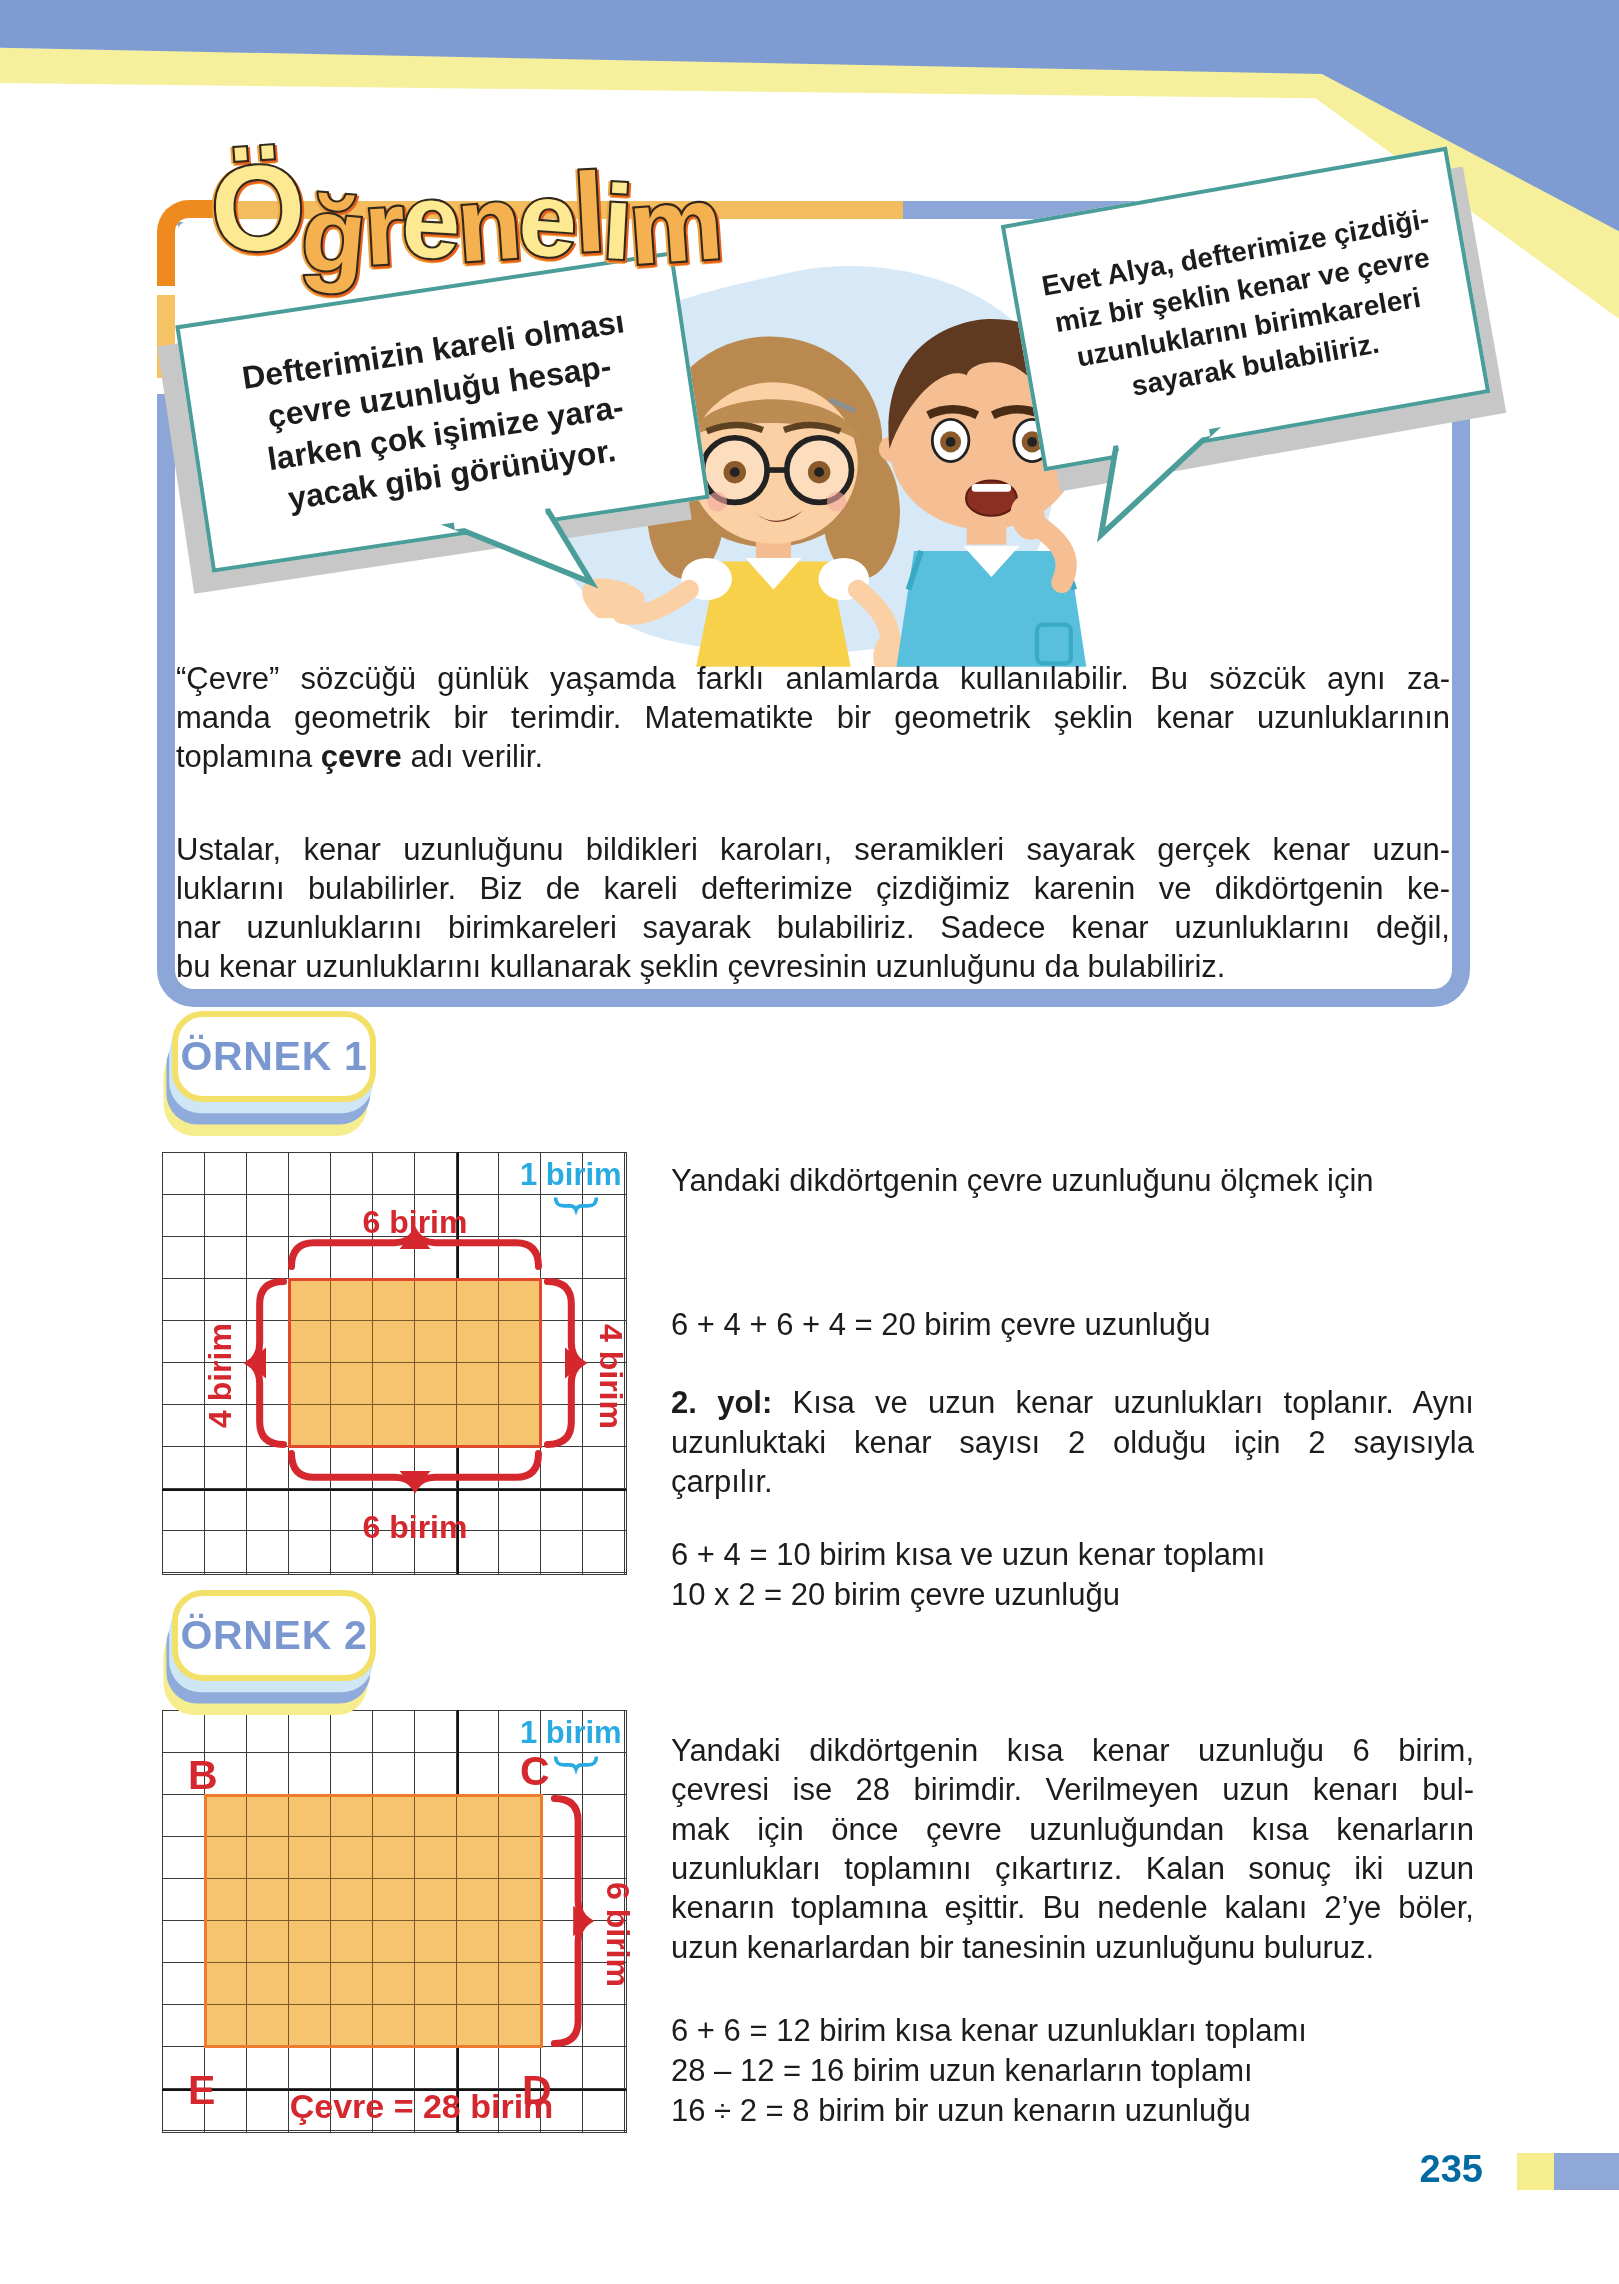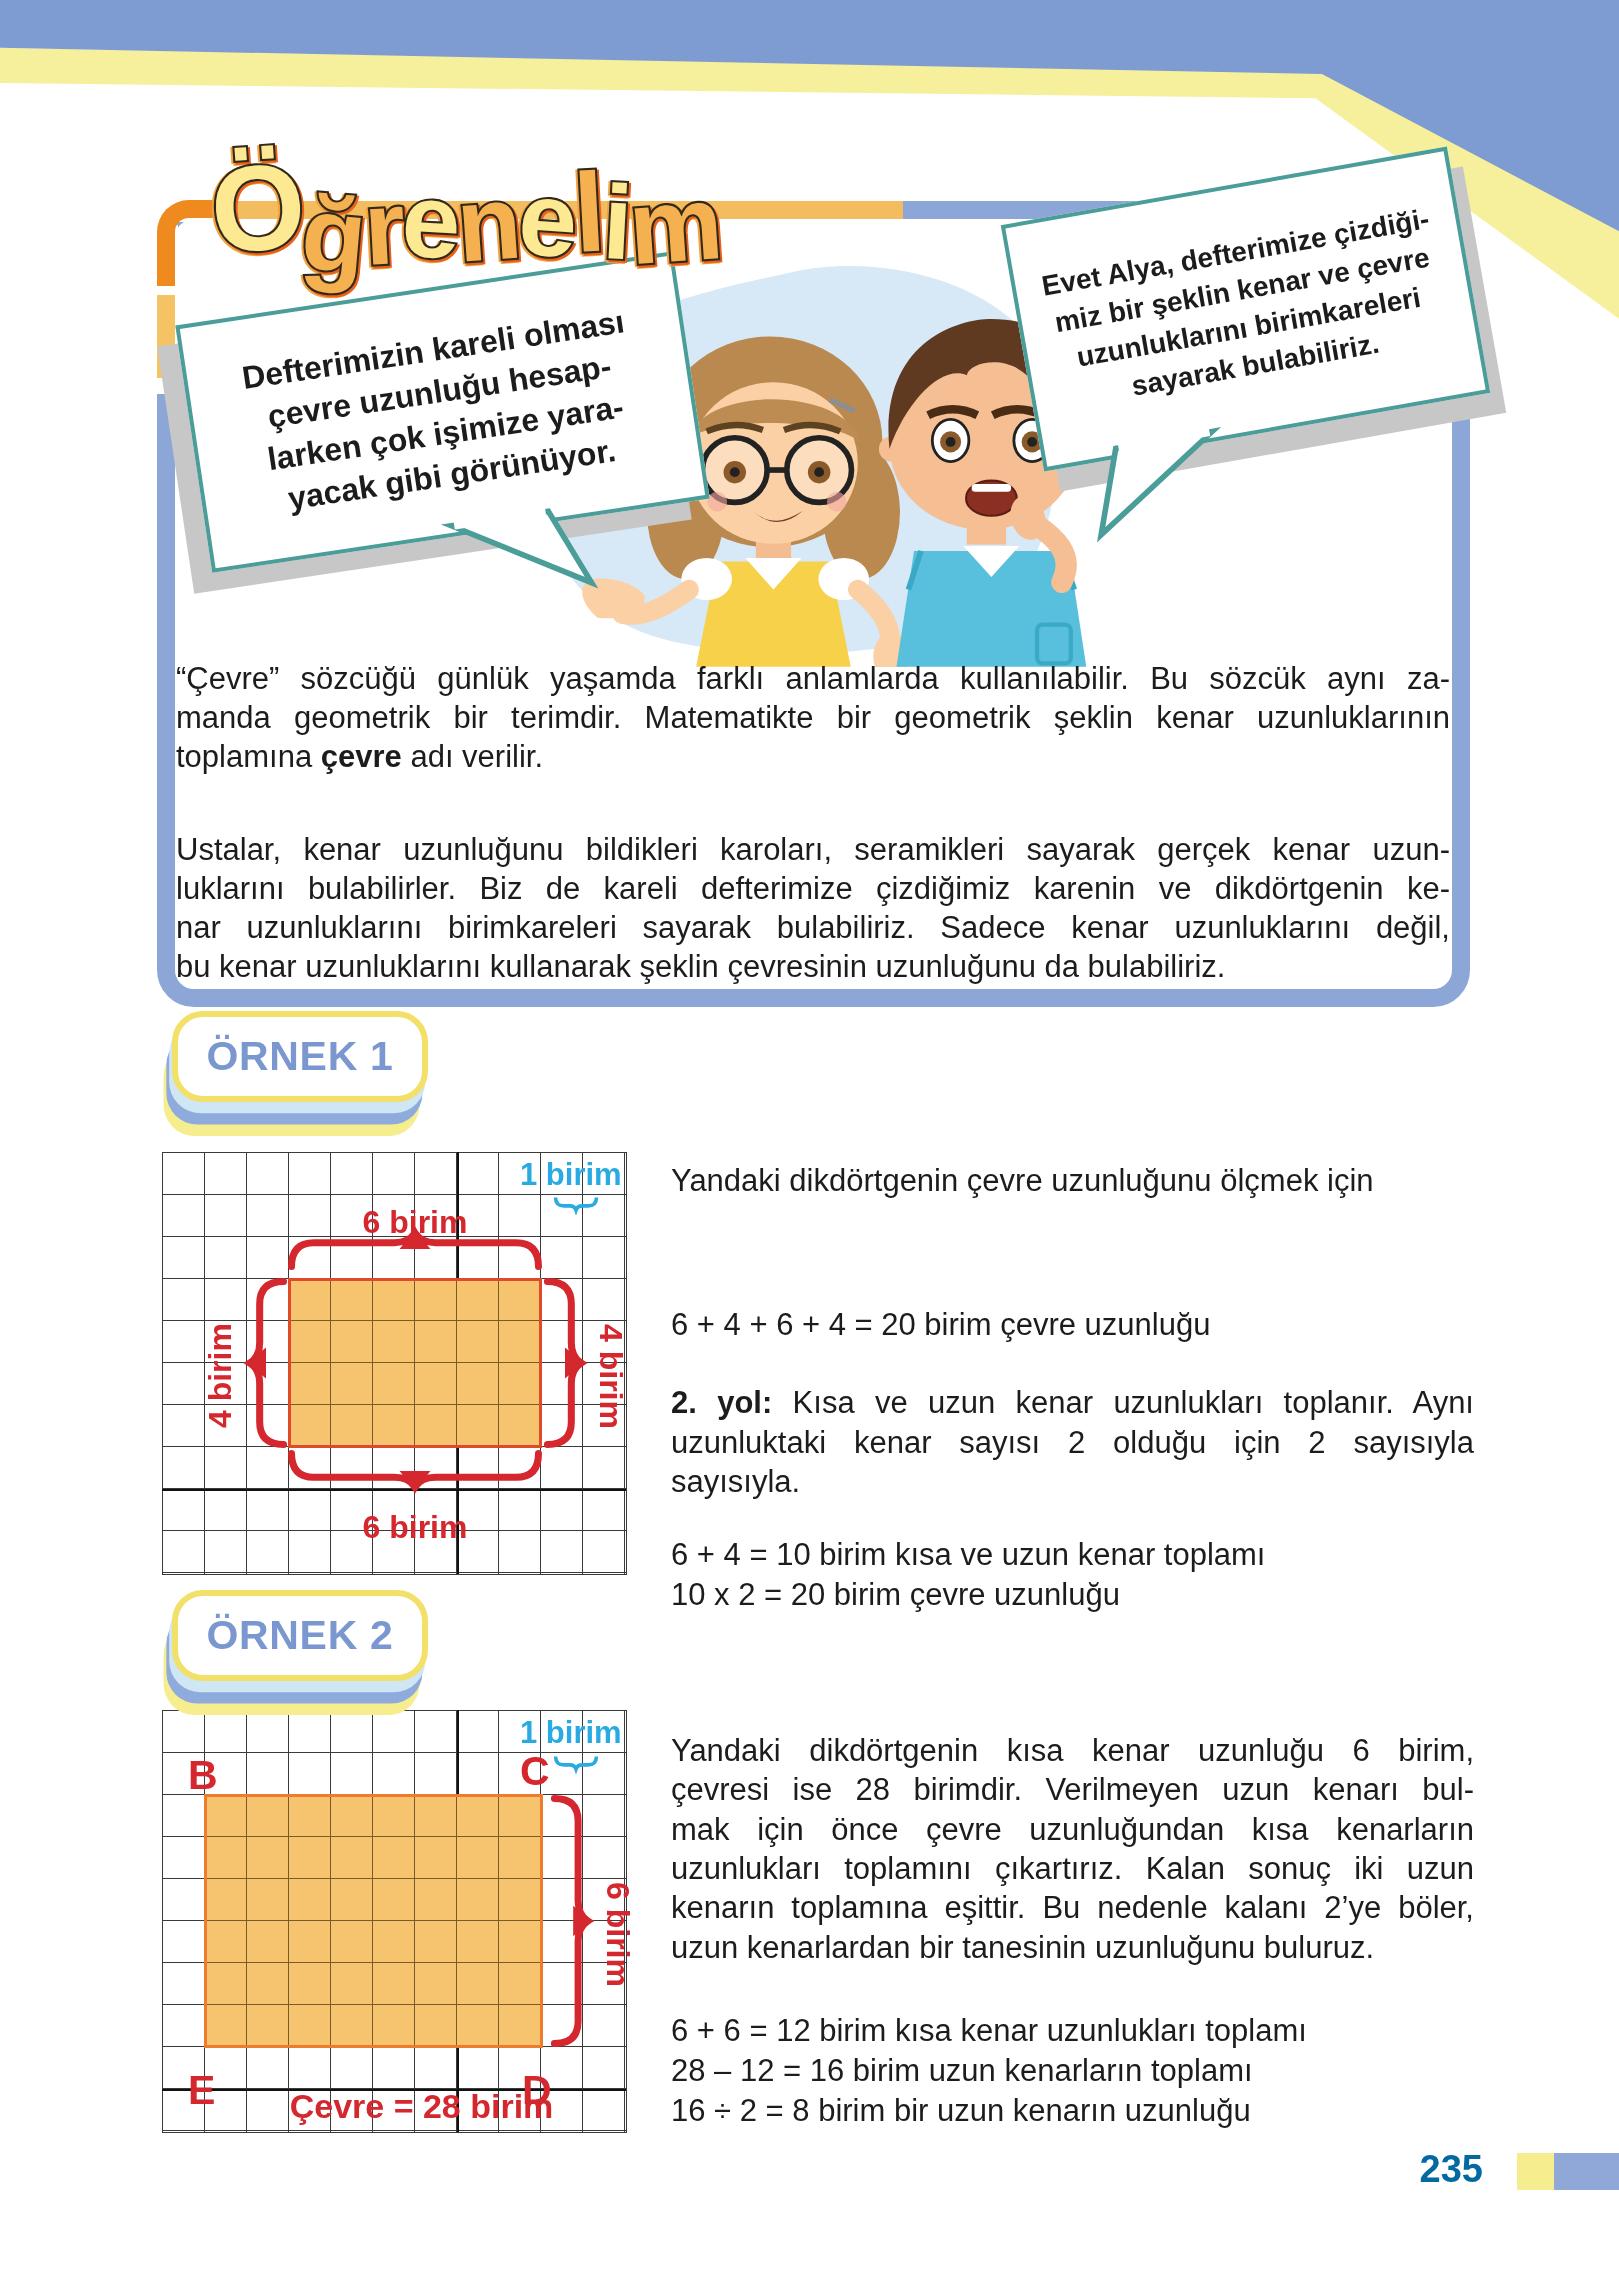--- a/index.html
+++ b/index.html
@@ -54,21 +54,21 @@
     font-size:28px;line-height:38px;font-weight:bold;}
   .tail{position:absolute;overflow:visible;}
 
   
   .para{position:absolute;left:176px;width:1274px;font-size:31px;z-index:5;}
   .para .ln{height:39px;line-height:39px;}
   .jline{text-align:justify;text-align-last:justify;}
   .bold{font-weight:bold;}
 
   
-  .badge{position:absolute;width:256px;height:91px;z-index:5;}
+  .badge{position:absolute;width:204px;height:91px;z-index:5;}
   .badge .layer{position:absolute;left:0;top:0;width:100%;height:100%;border-radius:31px;}
   .badge .l1{background:#cfe6f4;transform:translate(-2.8px,11.2px);}
   .badge .l2{background:#8fabdc;transform:translate(-5.6px,22.5px);}
   .badge .l3{background:#f6ee8e;transform:translate(-8.4px,34px);}
   .badge .core{position:absolute;left:0;top:0;width:100%;height:100%;background:#fff;border:6.3px solid #f3e069;
     border-radius:31px;box-sizing:border-box;display:flex;align-items:center;justify-content:center;
     color:#7b97cf;font-size:41px;font-weight:bold;letter-spacing:0.7px;}
 
   
   .grid{position:absolute;width:464px;height:422px;z-index:4;
@@ -253,21 +253,21 @@
     <path d="M52,5 Q18,5 18,37 L18,92 Q18,112 4,121 Q18,130 18,150 L18,205 Q18,237 52,237" stroke="#d4272e" stroke-width="10" fill="none" stroke-linecap="round"></path>
     <path d="M0,121 L27,99 L27,143 Z" fill="#d4272e"></path>
   </svg>
   <div class="redlbl vert-down" style="left:592px;top:1278px;height:170px;font-size:32px;display:flex;align-items:center;justify-content:center;">4 birim</div>
 
   <div class="extext" style="top:1161px;height:464px;">
     <div class="tline" style="top:0;">Yandaki dikdörtgenin çevre uzunluğunu ölçmek için</div>
     <div class="tline" style="top:144px;">6  + 4 + 6 + 4 = 20 birim çevre uzunluğu</div>
     <div class="tline jline" style="top:222px;"><span class="bold">2. yol:</span><span> Kısa ve uzun kenar uzunlukları toplanır. Aynı</span></div>
     <div class="tline jline" style="top:262px;">uzunluktaki kenar sayısı 2 olduğu için 2 sayısıyla</div>
-    <div class="tline" style="top:301px;">sayısıyla.</div>
+    <div class="tline" style="top:301px;">çarpılır.</div>
     <div class="tline" style="top:374px;">6 + 4 = 10 birim kısa ve uzun kenar toplamı</div>
     <div class="tline" style="top:414px;">10 x 2 = 20 birim çevre uzunluğu</div>
   </div>
 
   <div class="badge" style="left:172px;top:1590px;">
     <div class="layer l3"></div>
     <div class="layer l2"></div>
     <div class="layer l1"></div>
     <div class="core">ÖRNEK 2</div>
   </div>

